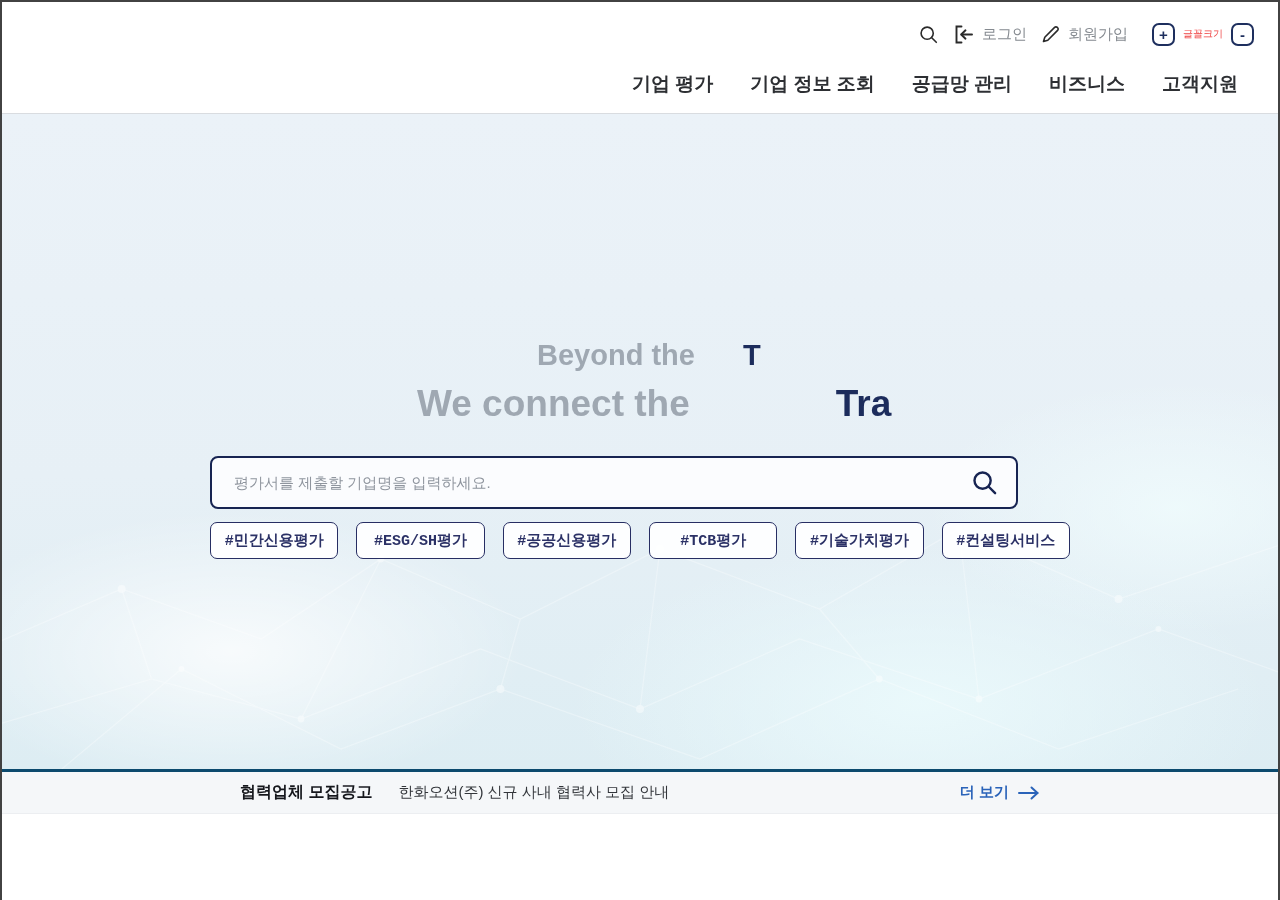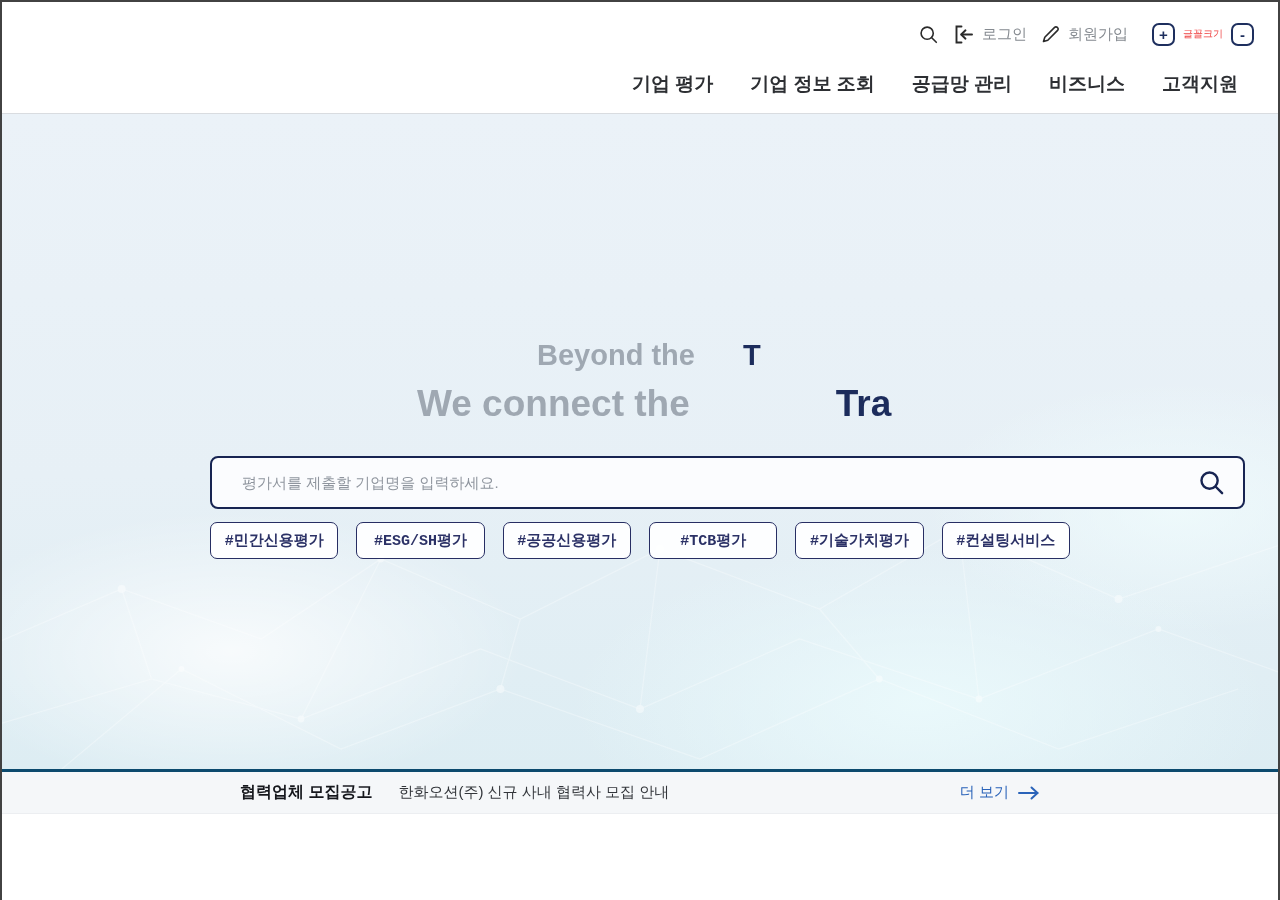--- a/index.html
+++ b/index.html
@@ -88,26 +88,26 @@
   .hero-line2 {
     margin-top: 6px;
     padding-left: 207px;
     font-size: 37px; font-weight: 700; color: #9fa8b2;
     height: 48px; line-height: 48px; white-space: nowrap;
   }
   .hero-line2 .typed { color: #1c2c5c; margin-left: 146px; }
 
   .search-box {
     margin-top: 28px;
-    width: 1035px; height: 53px;
+    width: 808px; height: 53px;
     background: #fbfcfe;
     border: 2px solid #172452;
     border-radius: 8px;
     display: flex; align-items: center;
-    padding: 0 18px 0 30px;
+    padding: 0 18px 0 22px;
   }
   .search-box input {
     flex: 1; border: none; outline: none; background: transparent;
     font-size: 15px; color: #333; font-family: inherit;
   }
   .search-box input::placeholder { color: #8f959e; }
   .search-submit { background: none; border: none; cursor: pointer; display: flex; align-items: center; }
 
   .tag-row {
     margin-top: 13px;
@@ -134,21 +134,21 @@
     display: flex; align-items: center;
   }
   .notice-inner {
     width: 800px; margin: 0 auto;
     display: flex; align-items: center;
   }
   .notice-category { font-size: 16px; font-weight: 700; color: #15171c; margin-right: 26px; white-space: nowrap; }
   .notice-title { font-size: 15px; color: #33363b; flex: 1; cursor: pointer; white-space: nowrap; }
   .notice-more {
     display: flex; align-items: center; gap: 9px;
-    font-size: 15px; font-weight: 400; color: #2a63b9;
+    font-size: 15px; font-weight: 700; color: #2a63b9;
     cursor: pointer; background: none; border: none; font-family: inherit; white-space: nowrap;
   }
 
   .footer-space { height: 86px; background: #ffffff; }
 
   .icon { display: inline-flex; align-items: center; justify-content: center; }
 </style>
 </head>
 <body>
 

